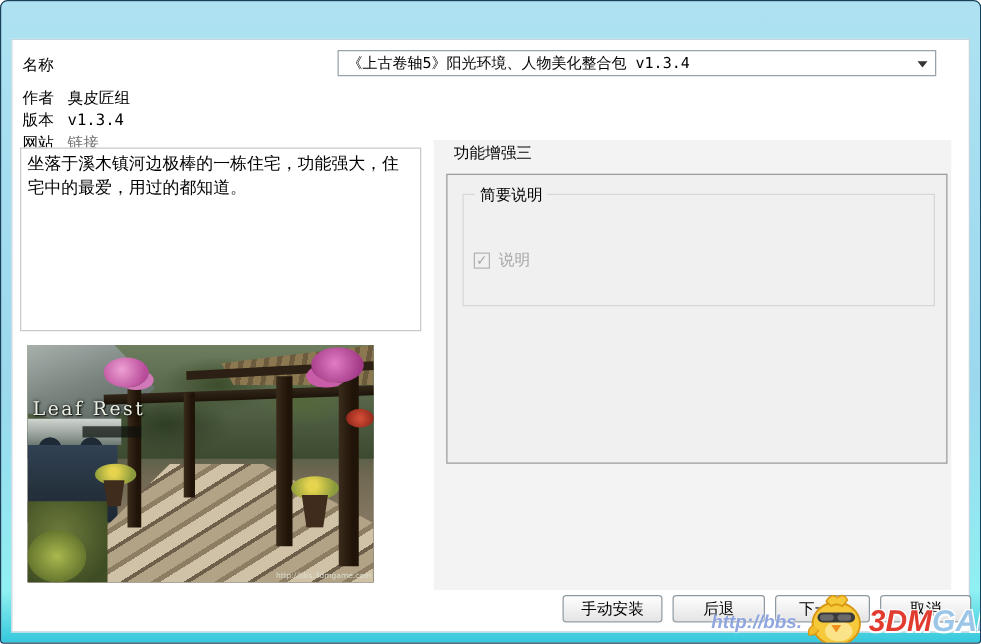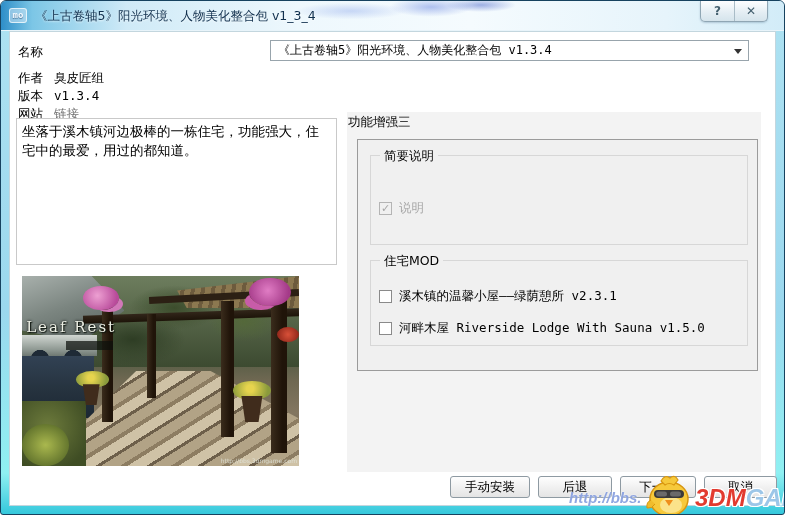--- a/index.html
+++ b/index.html
@@ -99,21 +99,21 @@
   .py { border-radius:50%; background:radial-gradient(circle at 45% 40%,#e6d44e 15%,#8a9a3c 75%); }
   .py1 { left:19.5%; top:50%; width:12%; height:9%; }
   .py2 { left:76%; top:55%; width:14%; height:10%; }
   .ph-title { left:1.5%; top:22%; font-family:"DejaVu Serif",serif; font-size:15px; letter-spacing:2px;
       color:#ecefe4; text-shadow:1px 1px 1px #101810,0 0 3px #000; white-space:nowrap; }
   .ph-badge { left:16%; top:34%; width:17%; height:5%; background:rgba(12,16,12,.72); }
   .ph-wm { right:2px; bottom:2px; font-size:6px; color:rgba(225,228,218,.85); letter-spacing:0; }
 
   
   .panel { position:absolute; left:337px; top:80px; width:414px; height:360px; background:#f3f3f3; }
-  .panel-title { position:absolute; left:1px; top:2px; font-size:12.5px;font-family:Liberation Serif, serif; }
+  .panel-title { position:absolute; left:16px; top:2px; font-size:12.5px;font-family:Liberation Serif, serif; }
   .outer-box { position:absolute; left:10px; top:27px; width:401px; height:232px;
       border:1px solid #9b9b9b; background:#f0f0f0; }
   .group { position:absolute; left:12px; width:378px; border:1px solid #d7d7d7; background:#f0f0f0; }
   .group1 { top:15px; height:90px; }
   .group2 { top:120px; height:86px; }
   .group3 { top:224px; height:88px; }
   .legend { position:absolute; top:-8px; left:9px; background:#f0f0f0; padding:0 4px; font-size:12.5px; }
   .opt { position:absolute; left:8px; display:flex; align-items:center; gap:7px; cursor:pointer; }
   .opt-label { font-family:"DejaVu Sans Mono","DejaVu Sans",monospace; font-size:12.5px; white-space:nowrap; }
   .cbx { width:13px; height:13px; background:#fff; border:1px solid #8a8a8a; flex:0 0 auto;
@@ -139,28 +139,20 @@
       letter-spacing:0; z-index:30; white-space:nowrap;
       text-shadow:-1px -1px 0 #fff,1px -1px 0 #fff,-1px 1px 0 #fff,1px 1px 0 #fff; }
   .wm-3dm { color:#e23b30; } .wm-game { color:#9cc6e8; }
   .chick { position:absolute; left:640px; top:472px; z-index:31; }
 </style>
 </head>
 <body>
 
 <div class="window">
 
-  <div class="titlebar">
-    <span class="app-icon">mo</span>
-    <span class="win-title">《上古卷轴5》阳光环境、人物美化整合包 v1_3_4</span>
-    <div class="caption-group">
-      <button class="cap-btn">?</button>
-      <button class="cap-btn">✕</button>
-    </div>
-  </div>
 
   <div class="client">
 
     <span class="hdr-label" style="top:12px">名称</span>
     <div class="dropdown">
       <span class="dropdown-text">《上古卷轴5》阳光环境、人物美化整合包 v1.3.4</span>
       <span class="dd-arrow"></span>
     </div>
 
     <span class="hdr-label" style="top:38px">作者</span>
@@ -206,31 +198,20 @@
       <div class="outer-box">
 
         <div class="group group1">
           <span class="legend">简要说明</span>
           <div class="opt o-desc disabled">
             <span class="cbx checked disabled"></span>
             <span class="opt-label">说明</span>
           </div>
         </div>
 
-        <div class="group group2">
-          <span class="legend">住宅MOD</span>
-          <div class="opt o-h1">
-            <span class="cbx"></span>
-            <span class="opt-label">溪木镇的温馨小屋——绿荫憩所 v2.3.1</span>
-          </div>
-          <div class="opt o-h2">
-            <span class="cbx"></span>
-            <span class="opt-label">河畔木屋 Riverside Lodge With Sauna v1.5.0</span>
-          </div>
-        </div>
 
 
       </div>
     </div>
 
     <button class="btn btn-back">后退</button>
     <button class="btn btn-manual">手动安装</button>
     <button class="btn btn-next">下一步</button>
     <button class="btn btn-cancel">取消</button>
 

